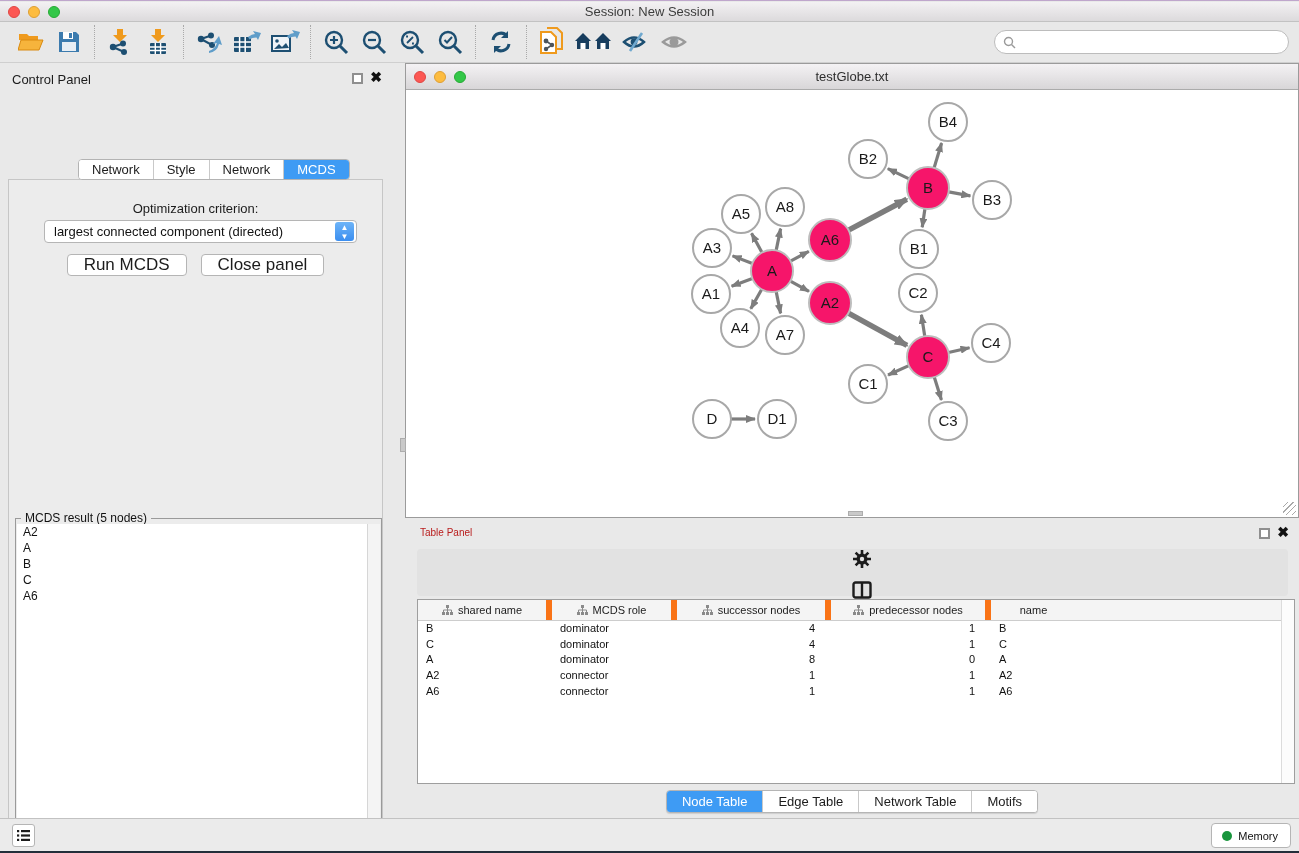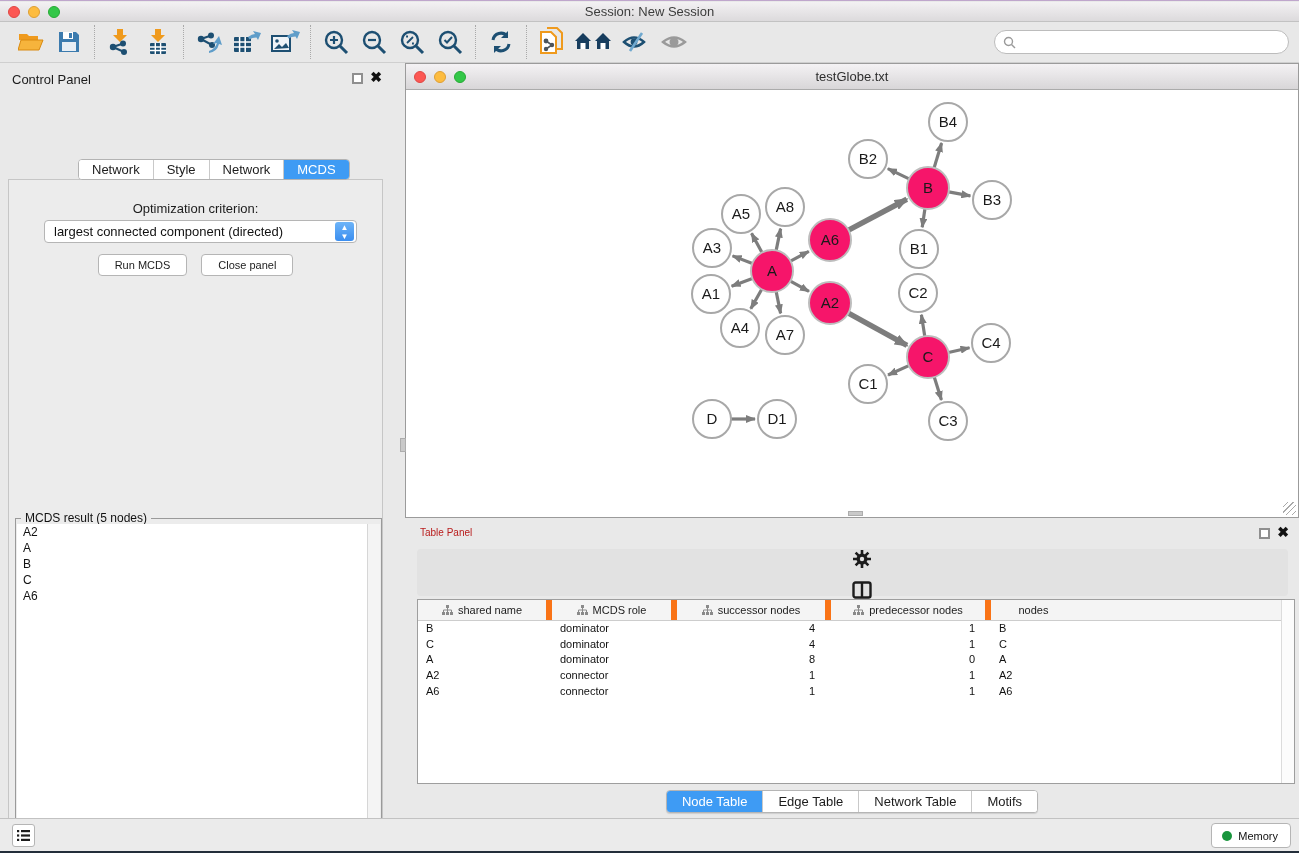--- a/index.html
+++ b/index.html
@@ -43,21 +43,21 @@
 
   .cp-body { position:absolute; left:8px; top:116px; width:375px; height:689px; background:#ececec; border:1px solid #c6c6c6; }
   .opt-label { position:absolute; left:0; width:100%; top:21px; text-align:center; font-size:13px; color:#1c1c1c; }
   .criterion { position:absolute; left:35px; top:40px; width:313px; height:23px; background:#fff;
     border:1px solid #b5b5b5; border-radius:4px; display:flex; align-items:center; }
   .criterion-text { flex:1; font-size:13px; padding-left:9px; color:#111; white-space:nowrap; overflow:hidden; }
   .criterion-stepper { width:19px; height:19px; margin-right:2px; border-radius:3px;
     background:linear-gradient(#6db4f8,#3b8ef0); color:#fff; font-size:8px; line-height:9px;
     display:flex; flex-direction:column; align-items:center; justify-content:center; }
   .cp-buttons { position:absolute; left:0; width:100%; top:74px; display:flex; justify-content:center; gap:14px; }
-  .cp-btn { height:22px; padding:0 16px; background:#fff; border:1px solid #b5b5b5; border-radius:4px; font-size:11px; color:#1c1c1c; display:flex; align-items:center; }
+  .cp-btn { height:22px; padding:0 16px; background:#fff; border:1px solid #b5b5b5; border-radius:4px; font-size:17px; color:#1c1c1c; display:flex; align-items:center; }
 
   .result-group { position:absolute; left:6px; top:338px; width:367px; height:341px; border:1px solid #9a9a9a; }
   .result-title { position:absolute; left:5px; top:-8px; background:#ececec; padding:0 4px; font-size:12px; color:#111; }
   .result-list { position:absolute; left:1px; top:5px; right:14px; bottom:1px; background:#fff; overflow:hidden; }
   .result-item { font-size:12px; color:#111; padding:1px 0 1px 6px; line-height:14px; }
   .result-scroll { position:absolute; top:5px; right:1px; width:13px; bottom:1px; background:#f4f4f4; border-left:1px solid #d6d6d6; }
 
   
   .net-window { position:absolute; left:405px; top:62px; width:894px; height:455px;
     background:#fff; border:1px solid #9b9b9b; }
@@ -489,21 +489,21 @@
             <svg width="11" height="10" viewBox="0 0 11 10">
               <rect x="4" y="0" width="3" height="3" fill="#8a8a8a"></rect>
               <rect x="0" y="7" width="3" height="3" fill="#8a8a8a"></rect>
               <rect x="4" y="7" width="3" height="3" fill="#8a8a8a"></rect>
               <rect x="8" y="7" width="3" height="3" fill="#8a8a8a"></rect>
               <path d="M5.5 3 v2 M1.5 7 v-2 h8 v2 M5.5 5 v2" stroke="#8a8a8a" stroke-width="1" fill="none"></path>
             </svg>
             <span>predecessor nodes</span>
           </div>
           <div class="nt-hcell" style="width: 85px;">
-            <span>nodes</span>
+            <span>name</span>
           </div>
         </div>
       <div id="nt-body">
           <div class="nt-row">
             <div class="nt-cell" style="width: 134px;">B</div>
             <div class="nt-cell" style="width: 125px;">dominator</div>
             <div class="nt-cell num" style="width: 154px;">4</div>
             <div class="nt-cell num" style="width: 160px;">1</div>
             <div class="nt-cell" style="width: 85px;">B</div>
           </div>

